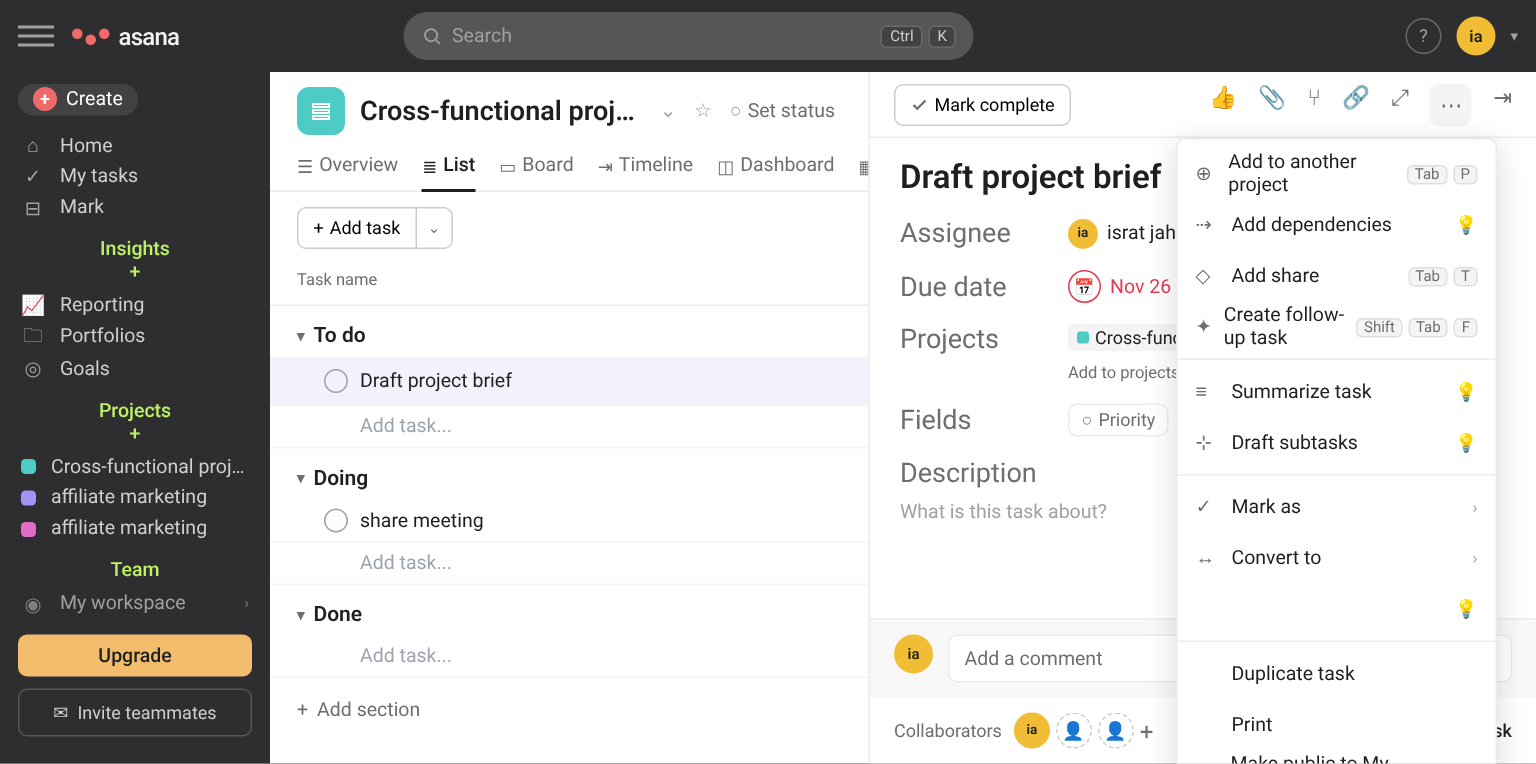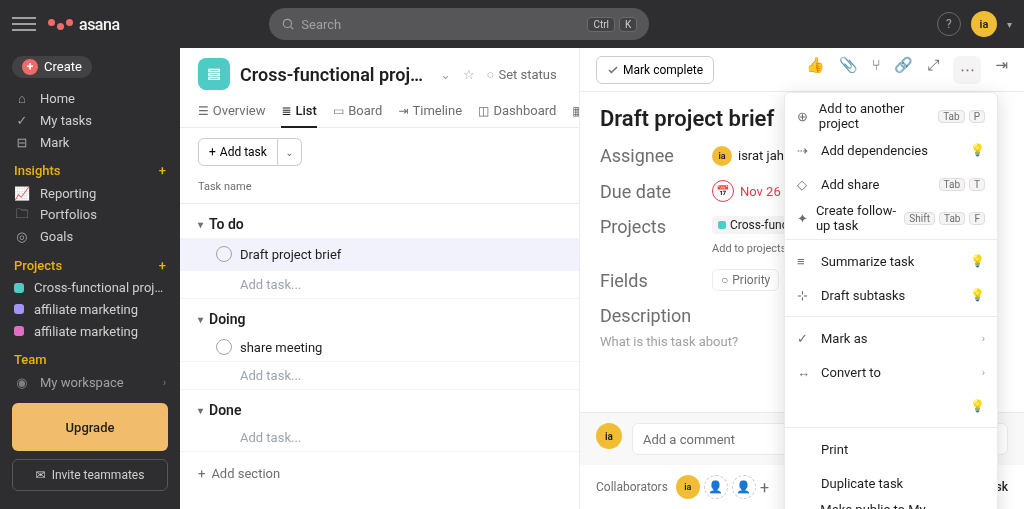--- a/index.html
+++ b/index.html
@@ -18,25 +18,25 @@
 .topbar-right { display:flex; align-items:center; gap:10px; margin-left:auto}
 .avatar-sm { width:26px; height:26px; border-radius:50%; background:#f1bd34; display:flex; align-items:center; justify-content:center; font-size:11px; font-weight:600; color:#1e1f21; }
 .help-icon { width:24px; height:24px; border:1px solid #6a696a; border-radius:50%; display:flex; align-items:center; justify-content:center; font-size:12px; color:#a2a0a2; }
 .chev-down { font-size:10px; color:#a2a0a2; }
 .app-body { display:flex; height:461px; }
 .sidebar { width:180px; background:#2e2e30; display:flex; flex-direction:column; padding:8px 0; font-size:13px; color:#cfcfcf; overflow:hidden; }
 .create-btn { margin:0 12px 10px; height:30px; background:#424244; border:none; border-radius:15px; color:#fff; display:flex; align-items:center; padding:0 10px; gap:6px; font-size:13px; cursor:pointer; width:fit-content }
 .create-plus { width:16px; height:16px; background:#f06a6a; border-radius:50%; display:flex; align-items:center; justify-content:center; color:#fff; font-size:12px; font-weight:bold; }
 .side-item { height:30px; display:flex; align-items:center; gap:10px; padding:0 14px; cursor:pointer; }
 .side-icon { width:16px; text-align:center; color:#a2a0a2; }
-.side-section { font-size:13px; color:#eab308; padding:10px 14px 4px; display:flex; justify-content:space-between; align-items:center; font-weight:500;}
+.side-section { font-size:13px; color:#bef264; padding:10px 14px 4px; display:flex; justify-content:space-between; align-items:center; font-weight:500;flex-direction:column;}
 .proj-dot { width:10px; height:10px; border-radius:3px; flex-shrink:0; }
 .side-item .label { white-space:nowrap; overflow:hidden; text-overflow:ellipsis; }
 .sidebar-bottom { margin-top:auto; padding:10px 12px; display:flex; flex-direction:column; gap:8px; }
-.upgrade-btn { background:#f1bd6c; color:#1e1f21; border:none; height:48px; border-radius:6px; font-weight:500; cursor:pointer; font-size:13px }
+.upgrade-btn { background:#f1bd6c; color:#1e1f21; border:none; height:28px; border-radius:6px; font-weight:500; cursor:pointer; font-size:13px }
 .invite-btn { background:transparent; color:#cfcfcf; border:1px solid #565557; height:32px; border-radius:6px; cursor:pointer; display:flex; align-items:center; justify-content:center; gap:6px; font-size:12px }
 .main { flex:1; background:#fff; color:#1e1f21; display:flex; flex-direction:column; position:relative; }
 .proj-header { display:flex; align-items:center; gap:10px; padding:10px 18px 0; }
 .proj-icon { width:32px; height:32px; background:#4ecbc4; border-radius:8px; display:flex; align-items:center; justify-content:center; color:#fff; }
 .proj-title { font-size:18px; font-weight:600; white-space:nowrap; overflow:hidden; text-overflow:ellipsis; max-width:190px }
 .header-icons { display:flex; align-items:center; gap:12px; color:#6d6e6f; }
 .header-icons > * { cursor:pointer; font-size:13px; display:flex; align-items:center; gap:4px;}
 .tabs { display:flex; gap:16px; padding:0 18px; border-bottom:1px solid #edeae9; margin-top:6px; height:32px; align-items:center; font-size:13px; }
 .tab { display:flex; align-items:center; gap:4px; color:#6d6e6f; cursor:pointer; height:32px; border-bottom:2px solid transparent; }
 .tab.active { color:#1e1f21; font-weight:500; border-bottom:2px solid #1e1f21; }
@@ -415,25 +415,25 @@
             <span>Convert to</span>
             <span class="menu-chev">›</span>
           </div>
           <div class="menu-item">
             <span class="menu-ico"></span>
             <span class="menu-bulb">💡</span>
           </div>
           <div class="menu-sep"></div>
           <div class="menu-item">
             <span class="menu-ico"></span>
+            <span>Duplicate task</span>
+          </div>
+          <div class="menu-item">
+            <span class="menu-ico"></span>
             <span>Print</span>
-          </div>
-          <div class="menu-item">
-            <span class="menu-ico"></span>
-            <span>Duplicate task</span>
           </div>
           <div class="menu-item">
             <span class="menu-ico"></span>
             <span>Make public to My workspace</span>
           </div>
         </div>
     </div>
   </div>
 </div>
 

